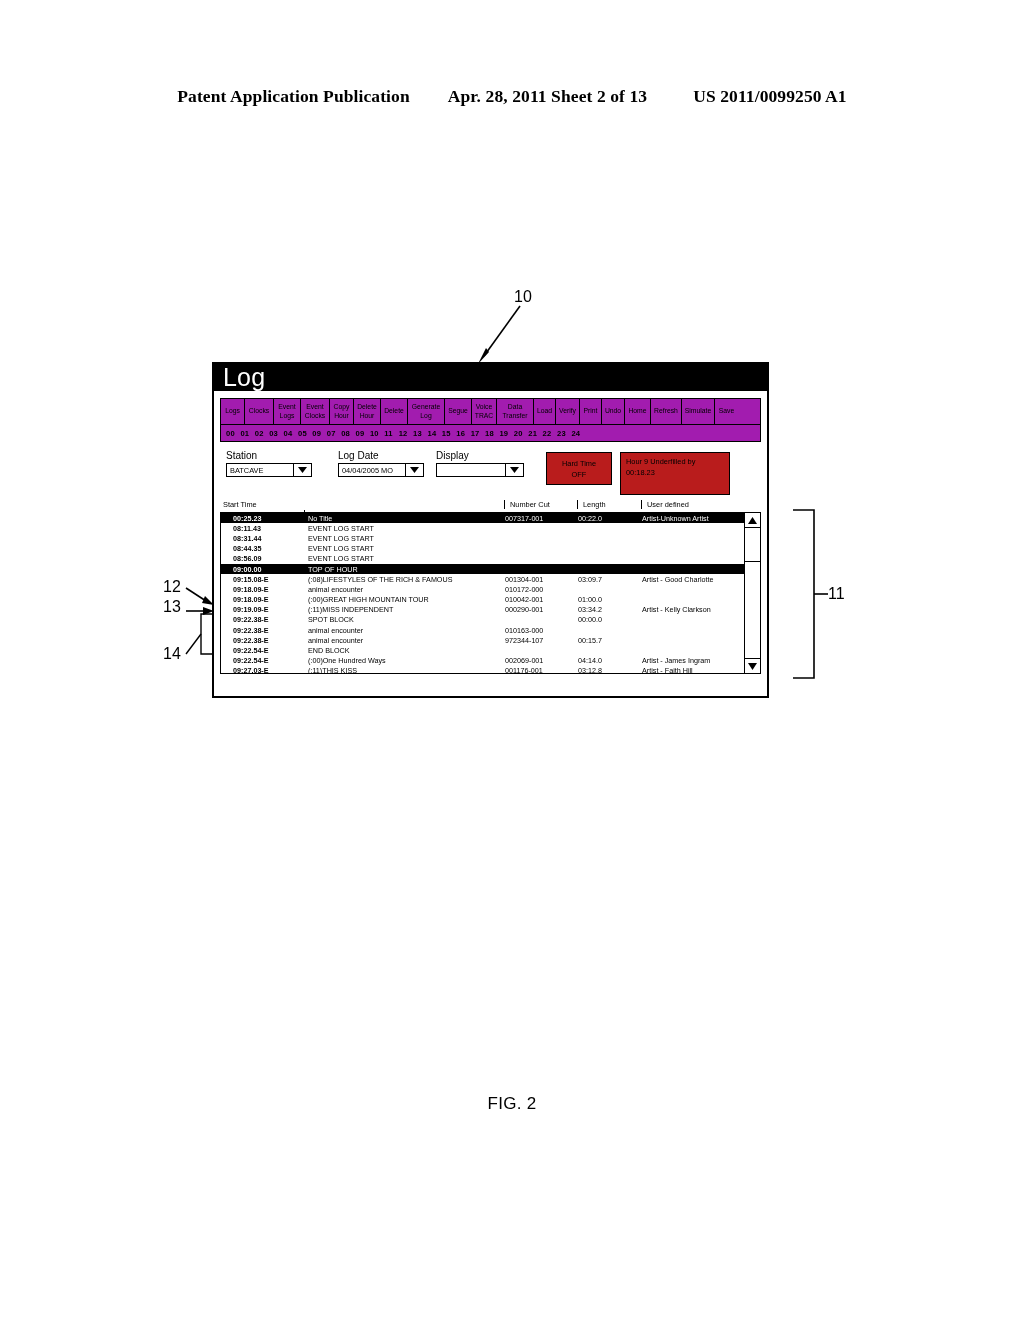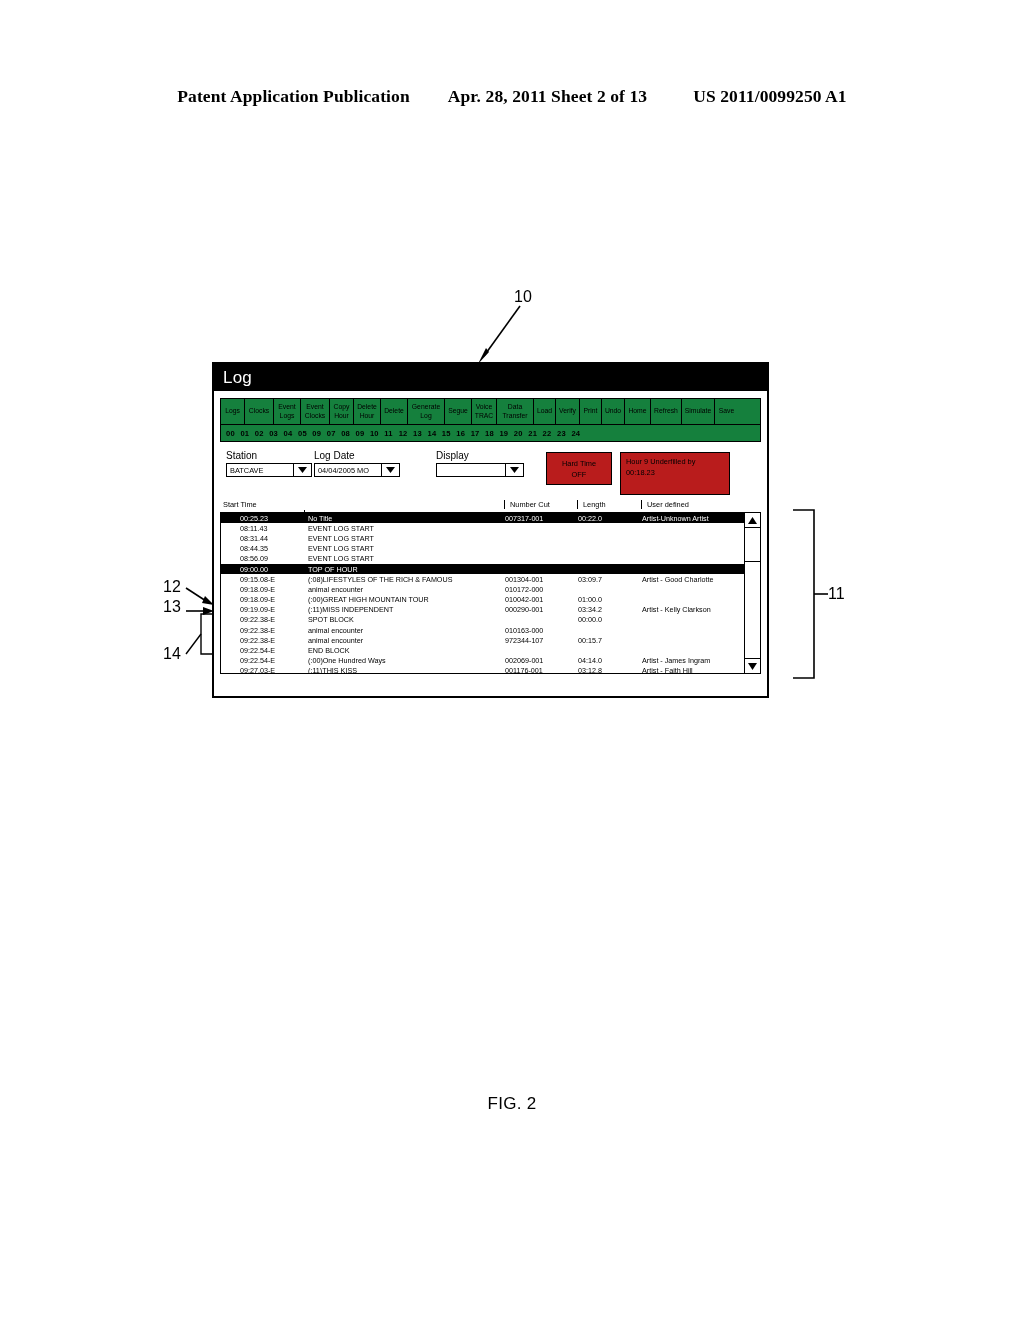--- a/index.html
+++ b/index.html
@@ -36,28 +36,28 @@
     position:absolute; left:212px; top:362px;
     width:557px; height:336px;
     border:2px solid #000;
     background:#fff;
   }
 
   .title-bar{
     height:27px; background:#000; color:#fff;
     display:flex; align-items:center;
     padding-left:9px;
-    font-size:17px; letter-spacing:.2px;
+    font-size:25px; letter-spacing:.2px;
   }
 
   
   .toolbar-block{
     margin:7px 6px 0 6px;
     border:1px solid #000;
-    background:#15803d;
+    background:#a21caf;
   }
   .toolbar-row{
     display:flex;
     height:26px;
     border-bottom:1px solid #000;
   }
   .tb-btn{
     border-right:1px solid #000;
     display:flex; align-items:center; justify-content:center;
     text-align:center;
@@ -134,21 +134,21 @@
   .rows{
     flex:1;
     overflow:hidden;
     border-right:1px solid #000;
   }
   .row{
     display:flex; height:10.2px; align-items:center;
     font-size:7.2px; white-space:nowrap;
   }
   .row.sel{ background:#000; color:#fff; }
-  .c-start{ width:84px; padding-left:19px; overflow:hidden; }
+  .c-start{ width:84px; padding-left:12px; overflow:hidden;font-weight:bold; }
   .c-desc{ width:200px; padding-left:3px; overflow:hidden; }
   .c-num{ width:73px; overflow:hidden; }
   .c-len{ width:64px; overflow:hidden; }
   .c-user{ flex:1; overflow:hidden; }
 
   
   .scrollbar{
     width:15px;
     display:flex; flex-direction:column;
     background:#fff;
@@ -251,21 +251,21 @@
       <div class="combo">
         <span class="combo-value">BATCAVE</span>
         <span class="combo-arrow">
           <svg width="9" height="6" viewBox="0 0 9 6">
               <polygon points="0,0 9,0 4.5,6" fill="#000"></polygon>
             </svg>
         </span>
       </div>
     </div>
 
-    <div class="field" style="left:94px; top:0;">
+    <div class="field" style="left:118px; top:0;">
       <span class="field-label">Log Date</span>
       <div class="combo">
         <span class="combo-value">04/04/2005 MO</span>
         <span class="combo-arrow">
           <svg width="9" height="6" viewBox="0 0 9 6">
               <polygon points="0,0 9,0 4.5,6" fill="#000"></polygon>
             </svg>
         </span>
       </div>
     </div>

